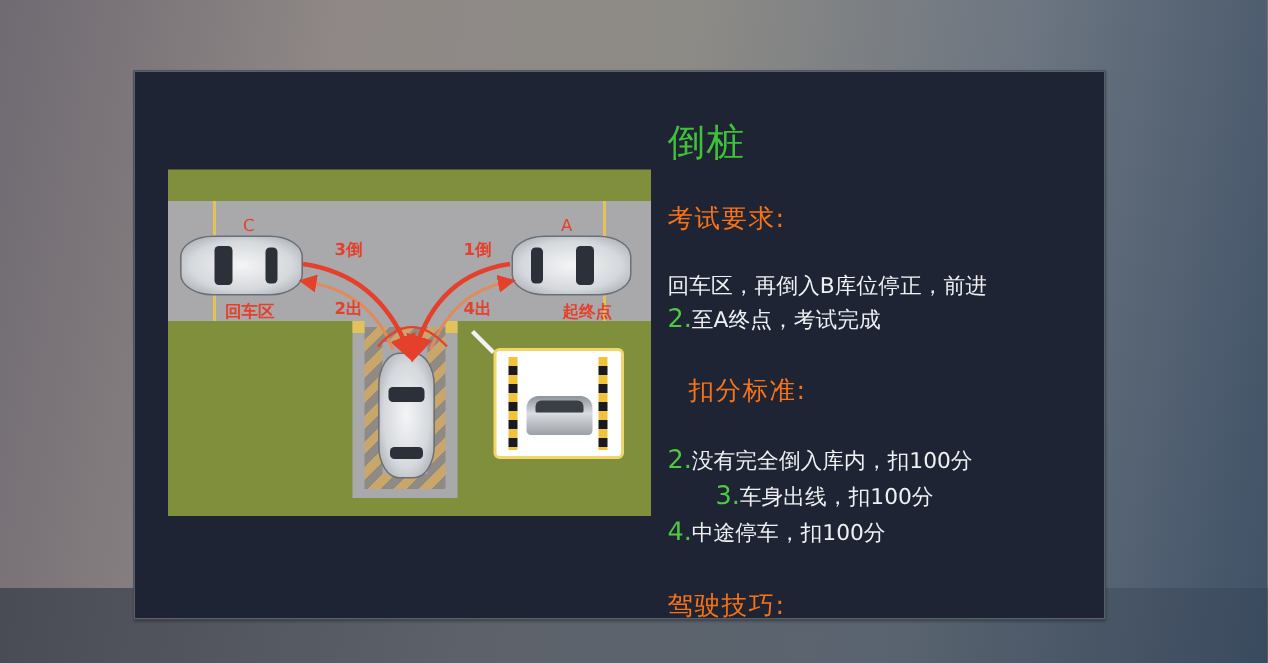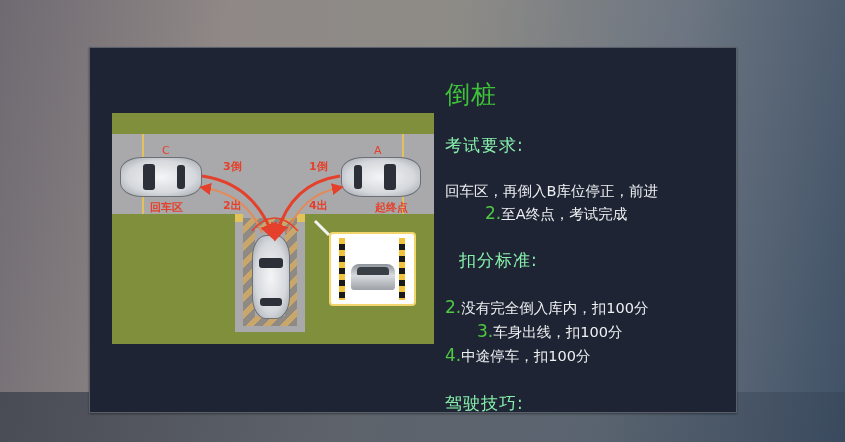--- a/index.html
+++ b/index.html
@@ -52,21 +52,21 @@
   .callout .post {
     position:absolute; top:4px; width:6px; height:62px;
     background: repeating-linear-gradient(180deg, #f0c33a 0 6px, #1a1a1a 6px 12px);
   }
   .callout .front {
     position:absolute; left:20px; top:30px; width:44px; height:26px; border-radius:8px 8px 3px 3px;
     background: linear-gradient(180deg, #8e939a 0%, #d8dbdf 45%, #9ca1a7 100%);
   }
   .callout .front .ws { position:absolute; left:6px; top:3px; width:32px; height:8px; background:#3a3e45; border-radius:4px 4px 1px 1px; }
   .title { position:absolute; left:355px; top:30px; color:#3fc23a; font-size:25px; letter-spacing:1px; }
-  .h2 { position:absolute; color:#86efac; font-size:17px; letter-spacing:1px; }
+  .h2 { position:absolute; color:#f97316; font-size:17px; letter-spacing:1px; }
   .item { position:absolute; left:355px; color:#eef0f2; font-size:14.5px; line-height:20px; white-space:nowrap; }
   .num { color:#4fc944; font-size:17px; }
 </style>
 </head>
 <body>
 
 <div class="bg-bottom"></div>
 
 <div class="slide">
 
@@ -126,21 +126,21 @@
       <div class="front">
           <div class="ws"></div>
         </div>
     </div>
   </div>
 
   <div class="title">倒桩</div>
 
   <div class="h2" style="left:355px; top:86px;">考试要求:</div>
   <div class="item" style="top:132px;"><span class="num"></span><span>回车区，再倒入B库位停正，前进</span></div>
-  <div class="item" style="top:155px;margin-left:40px;"><span class="num">2.</span><span>至A终点，考试完成</span></div>
+  <div class="item" style="top:155px;"><span class="num">2.</span><span>至A终点，考试完成</span></div>
 
   <div class="h2" style="left:369px; top:201px;">扣分标准:</div>
   <div class="item" style="top:249px;"><span class="num">2.</span><span>没有完全倒入库内，扣100分</span></div>
   <div class="item" style="top:273px;margin-left:32px;"><span class="num">3.</span><span>车身出线，扣100分</span></div>
   <div class="item" style="top:297px;"><span class="num">4.</span><span>中途停车，扣100分</span></div>
 
   <div class="h2" style="left:355px; top:344px;">驾驶技巧:</div>
 </div>
 
 </body></html>

